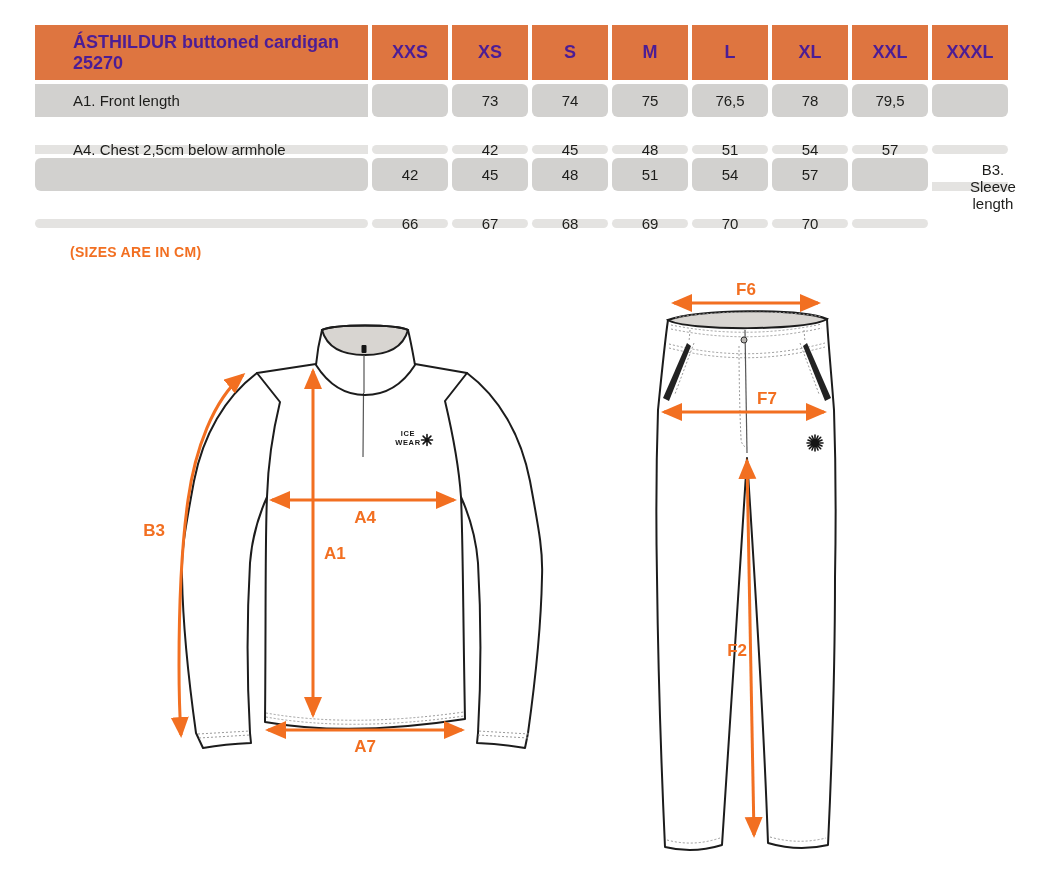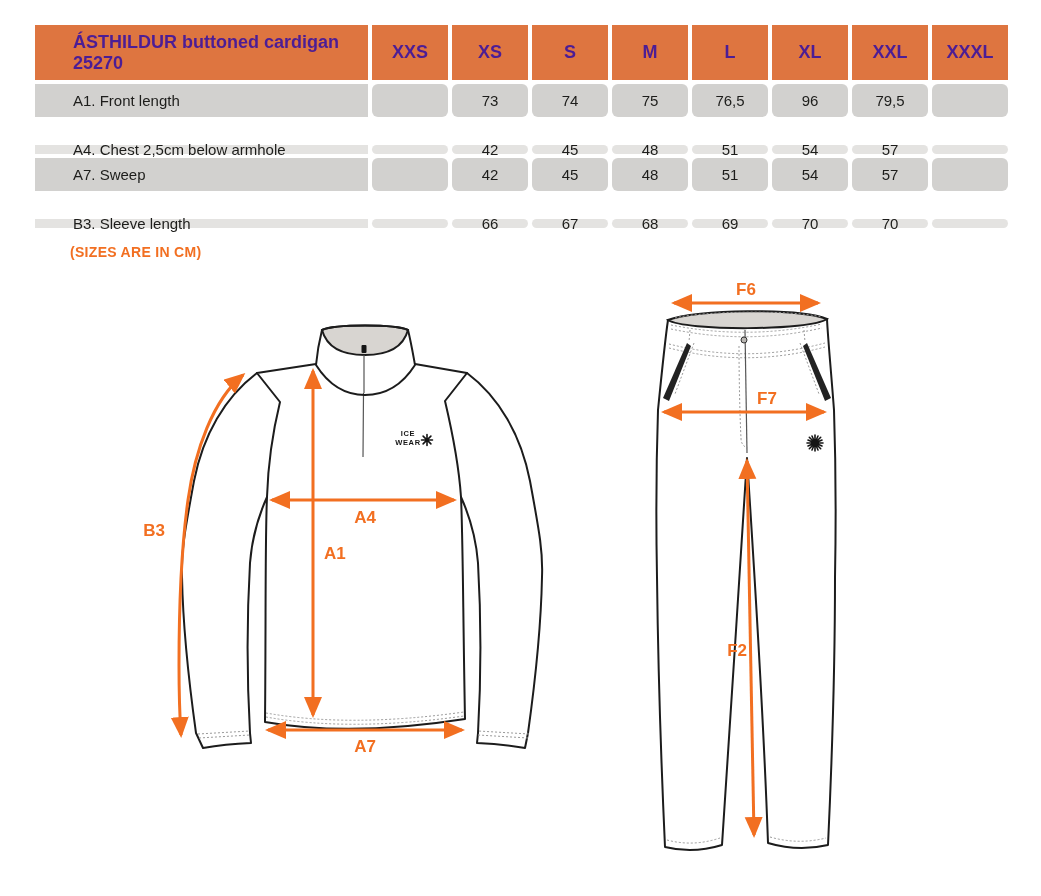--- a/index.html
+++ b/index.html
@@ -50,35 +50,34 @@
     <div class="hcell">XL</div>
     <div class="hcell">XXL</div>
     <div class="hcell">XXXL</div>
 
     <div class="lcell row-dark">A1. Front length</div>
     <div class="vcell row-dark"></div>
     <div class="vcell row-dark">73</div>
     <div class="vcell row-dark">74</div>
     <div class="vcell row-dark">75</div>
     <div class="vcell row-dark">76,5</div>
-    <div class="vcell row-dark">96</div>
+    <div class="vcell row-dark">78</div>
     <div class="vcell row-dark">79,5</div>
     <div class="vcell row-dark"></div>
 
     <div class="lcell row-light">A4. Chest 2,5cm below armhole</div>
     <div class="vcell row-light"></div>
     <div class="vcell row-light">42</div>
     <div class="vcell row-light">45</div>
     <div class="vcell row-light">48</div>
     <div class="vcell row-light">51</div>
     <div class="vcell row-light">54</div>
     <div class="vcell row-light">57</div>
     <div class="vcell row-light"></div>
 
-    <div class="lcell row-dark">A7. Sweep</div>
     <div class="vcell row-dark"></div>
     <div class="vcell row-dark">42</div>
     <div class="vcell row-dark">45</div>
     <div class="vcell row-dark">48</div>
     <div class="vcell row-dark">51</div>
     <div class="vcell row-dark">54</div>
     <div class="vcell row-dark">57</div>
     <div class="vcell row-dark"></div>
 
     <div class="lcell row-light">B3. Sleeve length</div>

